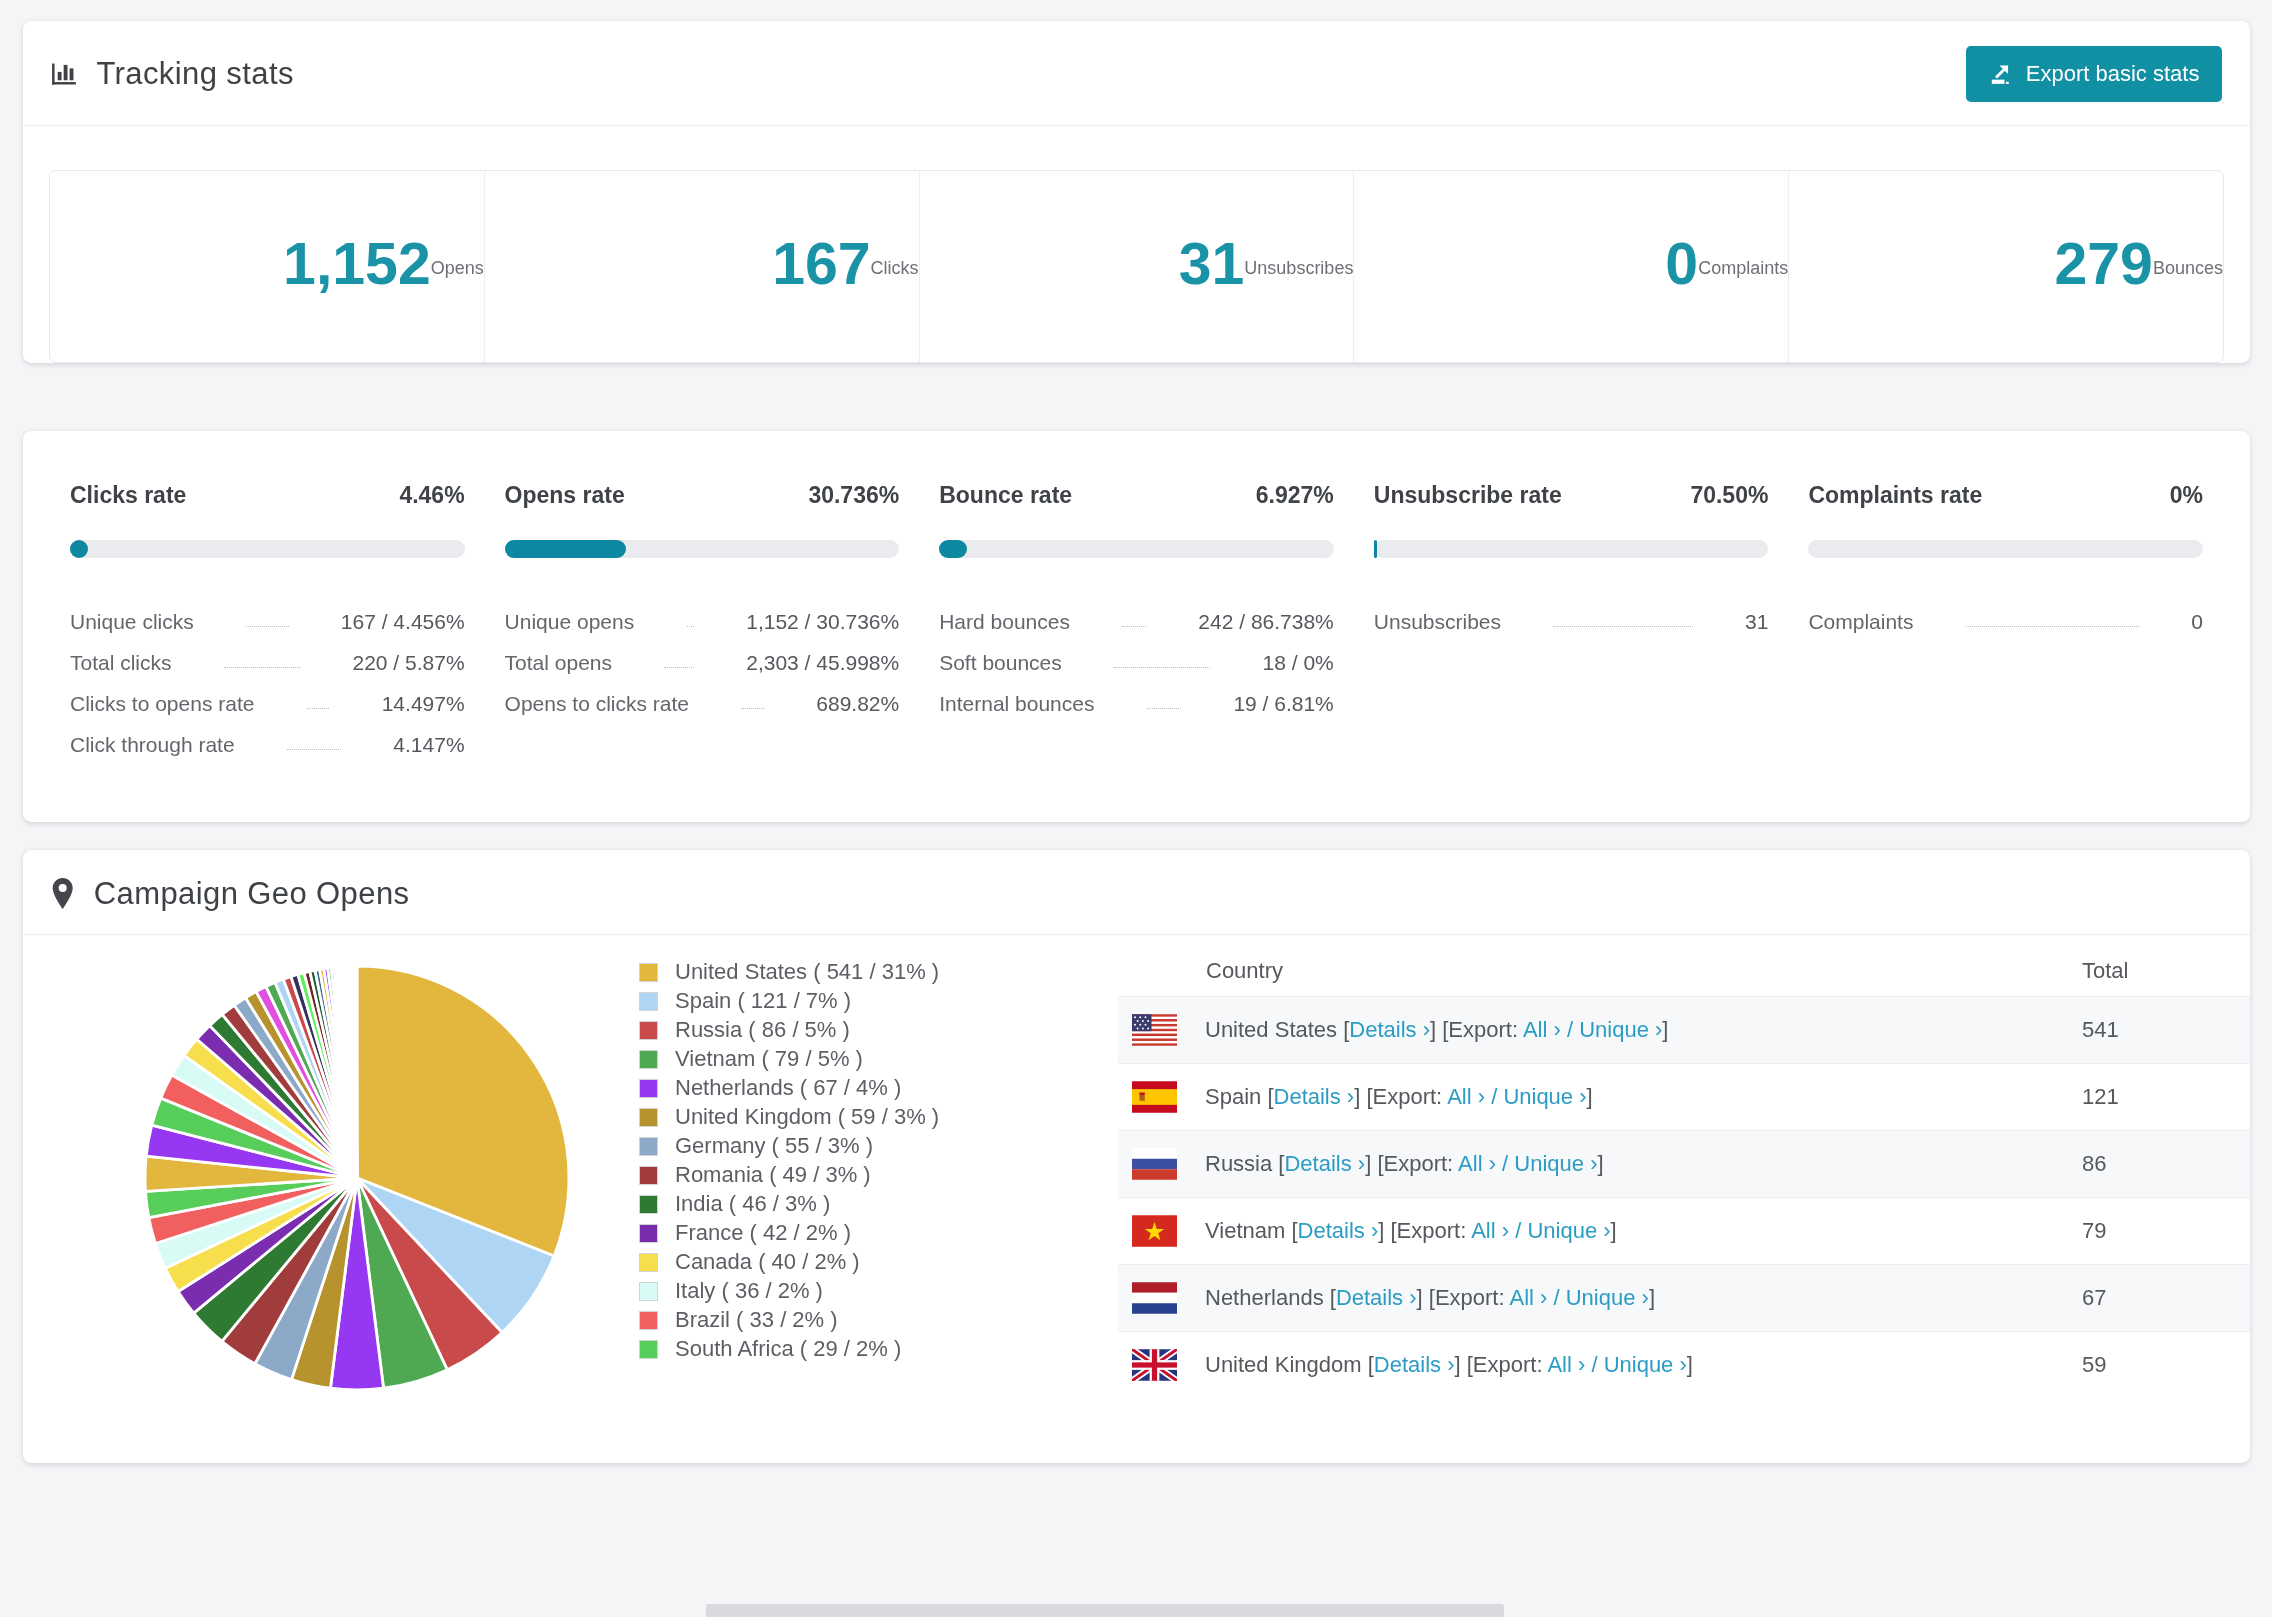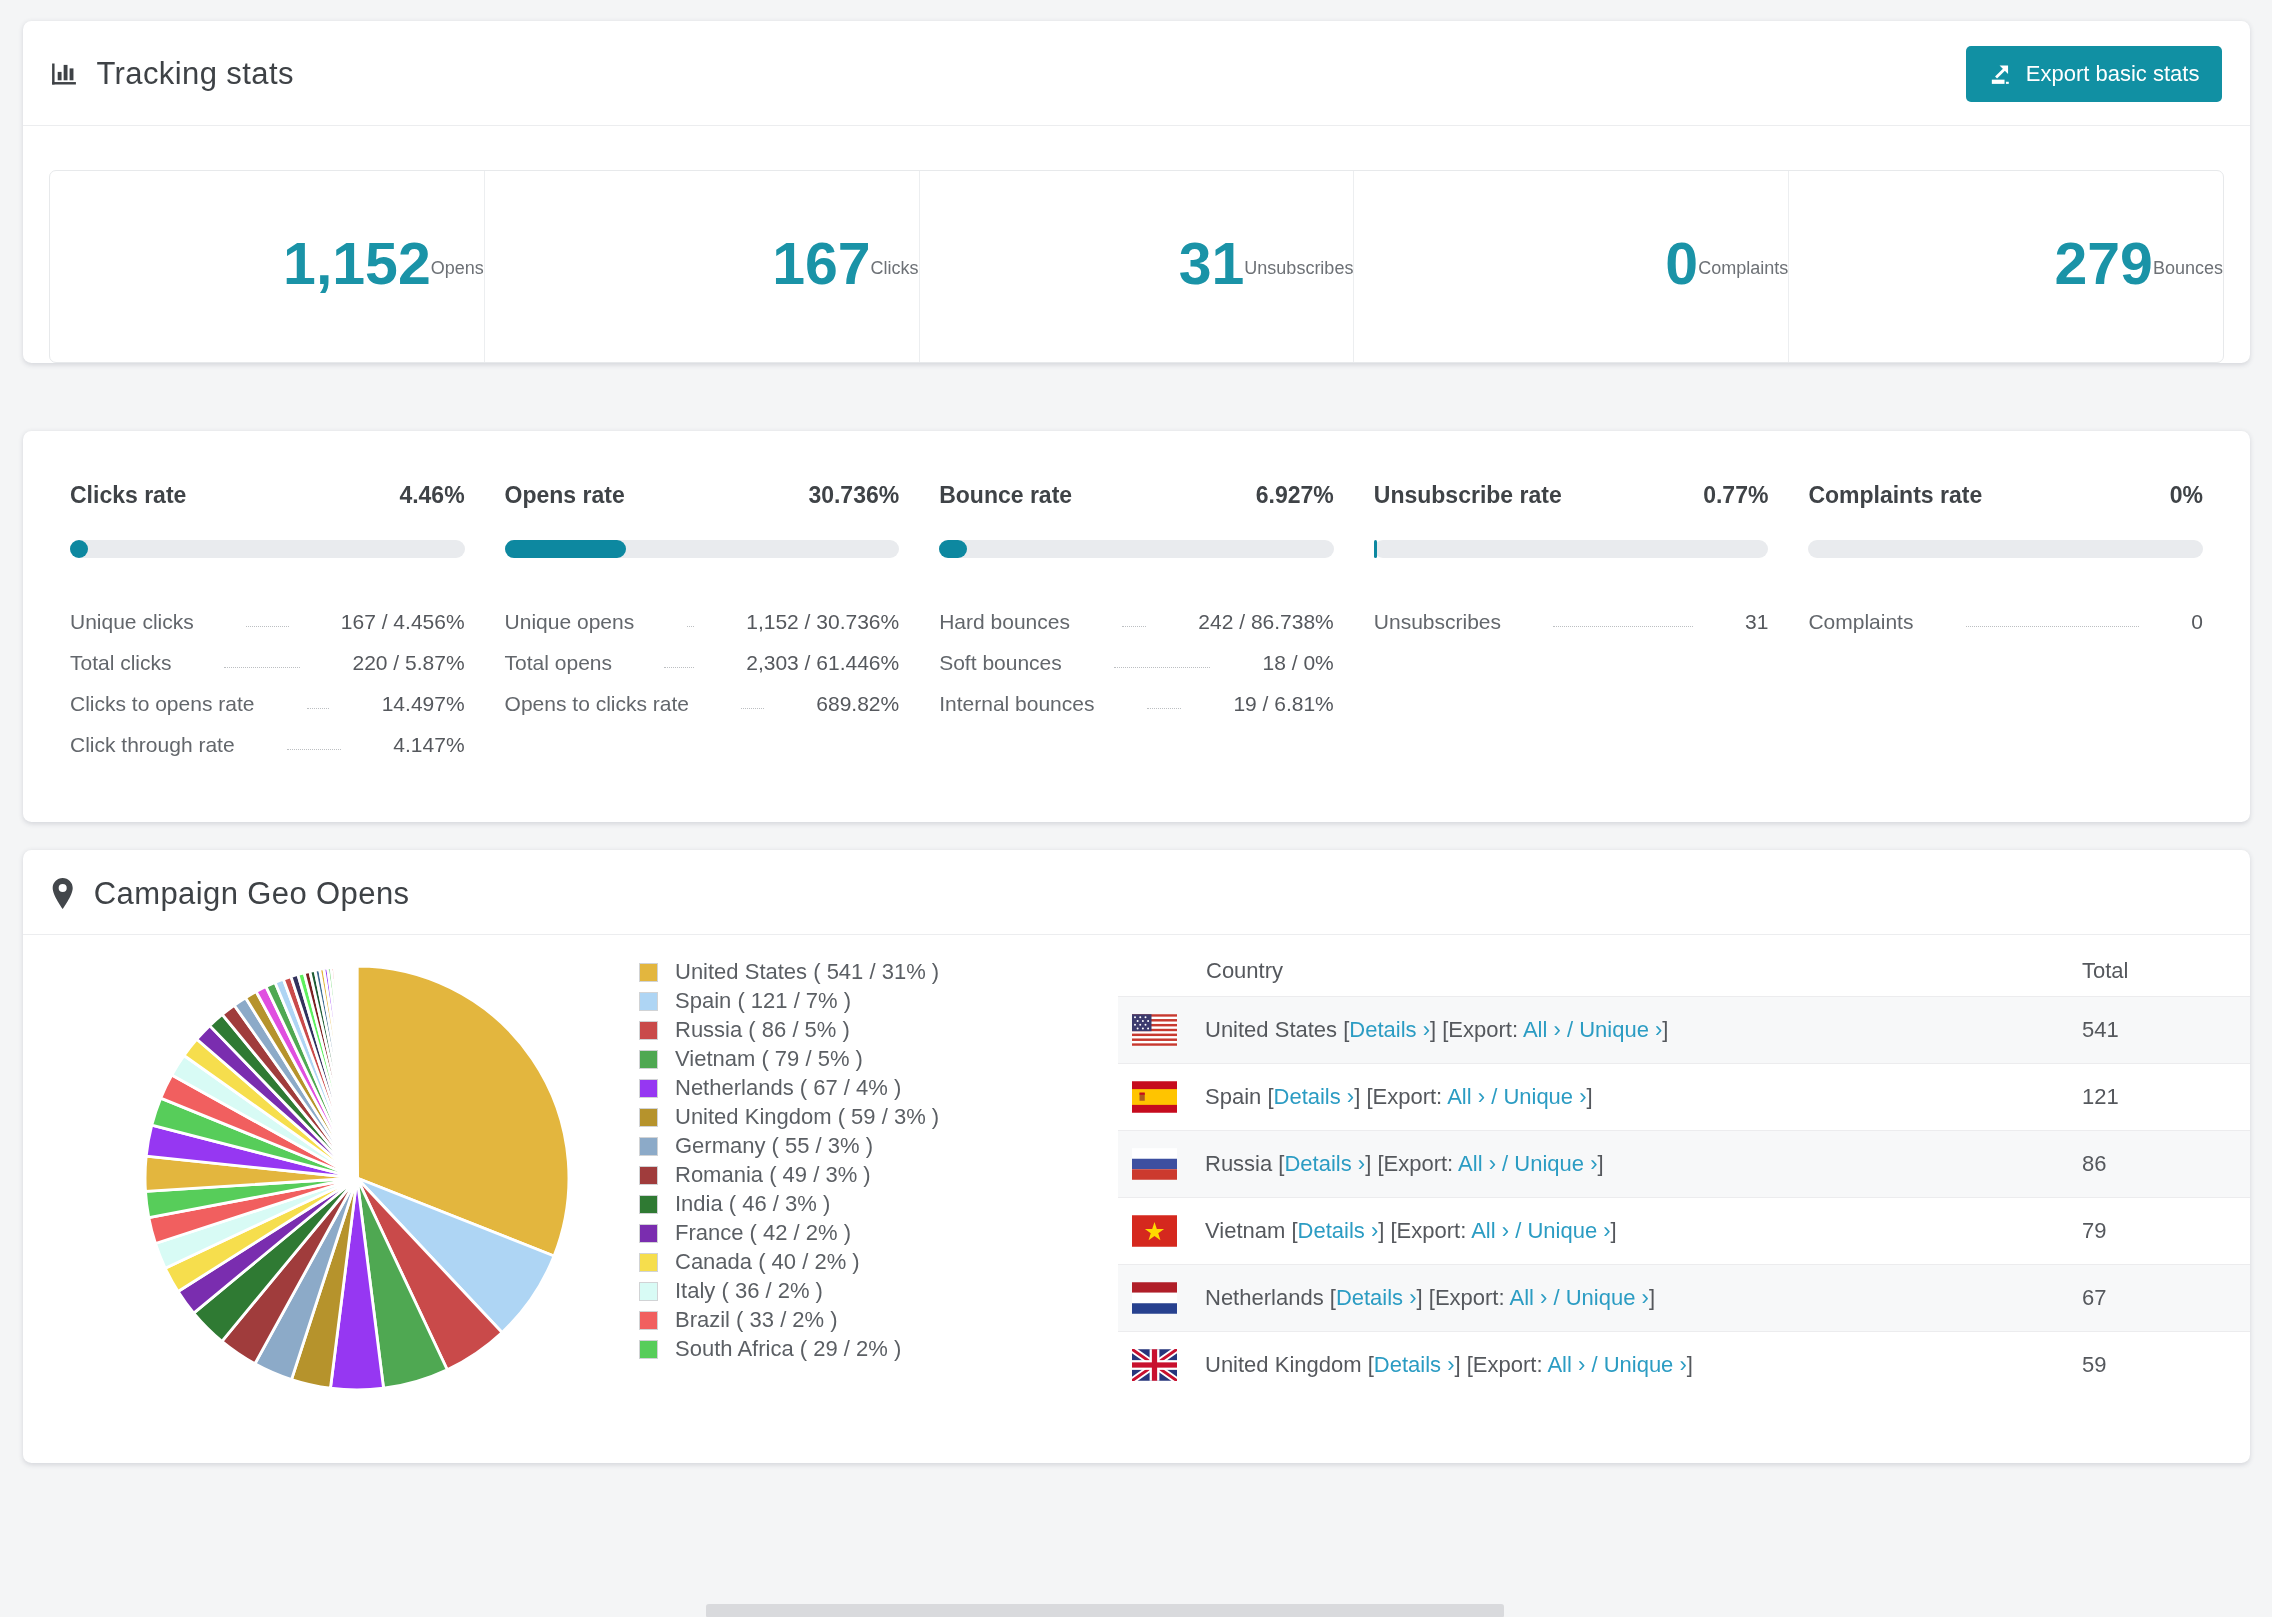--- a/index.html
+++ b/index.html
@@ -244,21 +244,21 @@
           </div>
           <div class="rate-rows">
             <div class="rate-row">
               <span class="rate-row-label">Unique opens</span>
               <span class="leader"></span>
               <span class="rate-row-value">1,152 / 30.736%</span>
             </div>
             <div class="rate-row">
               <span class="rate-row-label">Total opens</span>
               <span class="leader"></span>
-              <span class="rate-row-value">2,303 / 61.446%</span>
+              <span class="rate-row-value">2,303 / 45.998%</span>
             </div>
             <div class="rate-row">
               <span class="rate-row-label">Opens to clicks rate</span>
               <span class="leader"></span>
               <span class="rate-row-value">689.82%</span>
             </div>
           </div>
         </div>
         <div class="rate-block">
           <div class="rate-head">
@@ -282,21 +282,21 @@
             <div class="rate-row">
               <span class="rate-row-label">Internal bounces</span>
               <span class="leader"></span>
               <span class="rate-row-value">19 / 6.81%</span>
             </div>
           </div>
         </div>
         <div class="rate-block">
           <div class="rate-head">
             <span>Unsubscribe rate</span>
-            <span>0.77%</span>
+            <span>70.50%</span>
           </div>
           <div class="rate-bar">
             <div class="rate-fill" style="width:0.77%"></div>
           </div>
           <div class="rate-rows">
             <div class="rate-row">
               <span class="rate-row-label">Unsubscribes</span>
               <span class="leader"></span>
               <span class="rate-row-value">31</span>
             </div>

